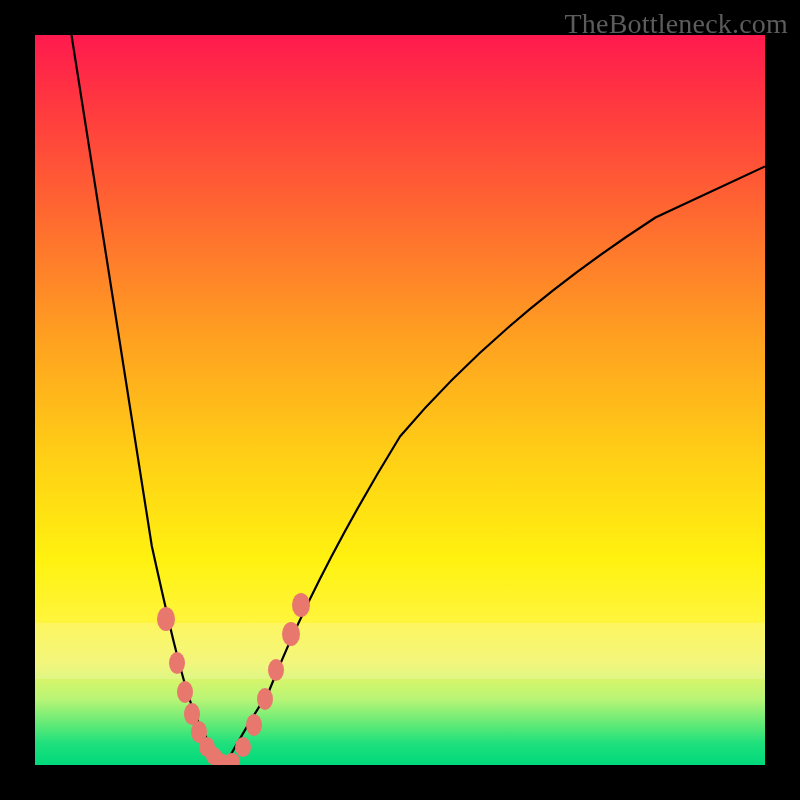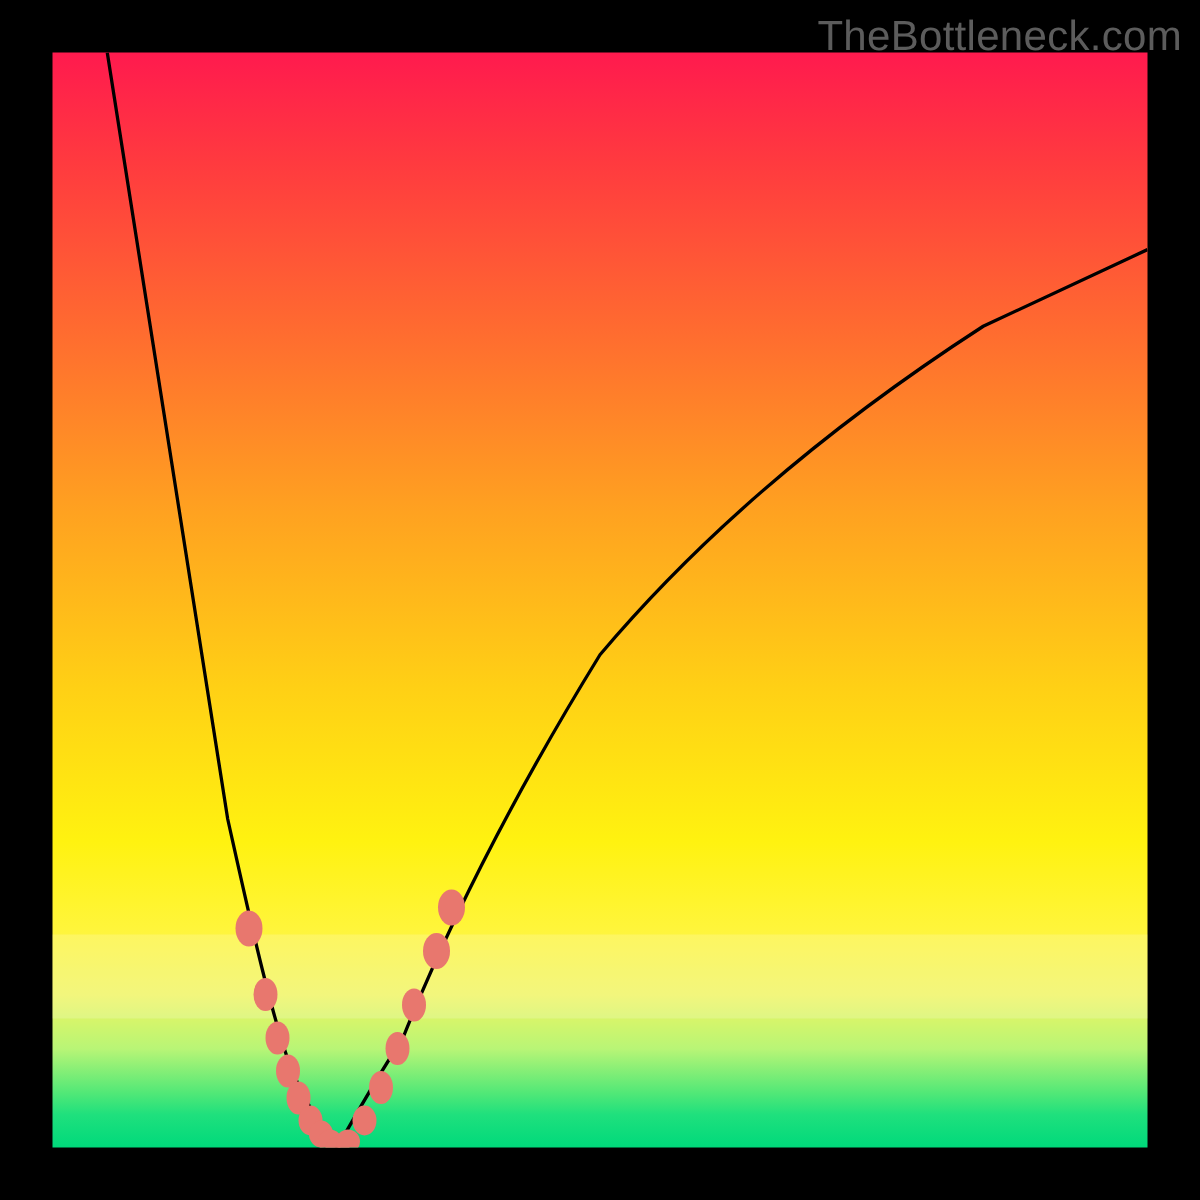--- a/index.html
+++ b/index.html
@@ -9,20 +9,21 @@
     height: 800px;
     overflow: hidden;
     background: #000;
     font-family: Arial, Helvetica, sans-serif;
   }
   .frame {
     position: relative;
     width: 800px;
     height: 692px;
     background: #000;
+    font-family: Liberation Serif, serif;
   }
   .plot-area {
     position: absolute;
     left: 35px;
     top: 35px;
     width: 730px;
     height: 730px;
     background: linear-gradient(to bottom,
       #ff1a4e 0%,
       #ff3a3f 10%,

